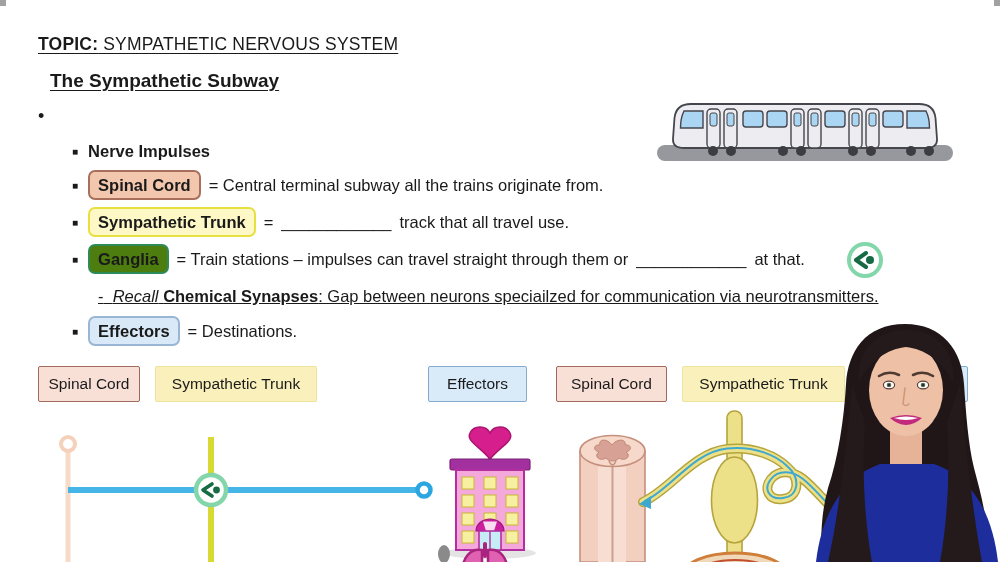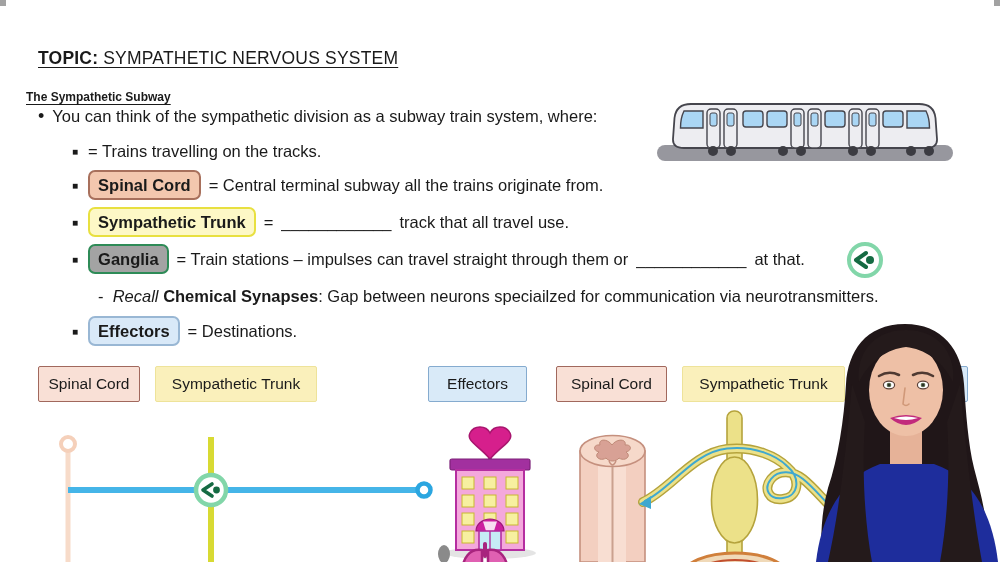--- a/index.html
+++ b/index.html
@@ -2,34 +2,34 @@
 <html><head>
 <meta charset="utf-8">
 <style>
   html,body{margin:0;padding:0;}
   body{
     width:1000px;height:562px;position:relative;overflow:hidden;
     background:#ffffff;font-family:"Liberation Sans",sans-serif;color:#1a1a1a;
   }
   .abs{position:absolute;}
   
-  .topic{left:38px;top:48px;font-size:17.5px;letter-spacing:.2px;}
+  .topic{left:38px;top:34px;font-size:17.5px;letter-spacing:.2px;}
   .topic .inner{text-decoration:underline;text-underline-offset:3px;}
   .topic b{font-weight:700;}
-  .subtitle{left:26px;top:70px;font-size:12px;font-weight:700;text-decoration:underline;text-underline-offset:3px;margin-top:20px;}
+  .subtitle{left:50px;top:70px;font-size:19px;font-weight:700;text-decoration:underline;text-underline-offset:3px;}
   .note{font-size:16.5px;white-space:nowrap;display:flex;align-items:center;gap:8px;}
   .bullet{font-size:18px;}
   .sq{font-size:10px;margin-right:2px;}
   .term{font-weight:700;}
   .term-box{
     font-weight:700;padding:3px 8px;border-radius:7px;border:2px solid;line-height:20px;
   }
   .term-box.pink  {background:#f3c7ae;border-color:#a8705c;}
   .term-box.yellow{background:#fdf8c6;border-color:#e8e040;}
-  .term-box.green {background:#a3a3a3;border-color:#2e8b57;}
+  .term-box.green {background:#4d7c0f;border-color:#2e8b57;}
   .term-box.blue  {background:#d9e9f8;border-color:#99b7d4;}
   .blank{letter-spacing:0px;}
   .recall-line{font-size:16.5px;white-space:nowrap;}
   .recall-line i{font-style:italic;}
   .recall-line b{font-weight:700;}
   
   .dlabel{
     position:absolute;top:366px;height:36px;box-sizing:border-box;
     display:flex;align-items:center;justify-content:center;
     font-size:15.5px;border:1.5px solid;border-radius:2px;
@@ -46,26 +46,25 @@
 <div class="corner-dot" style="left:0;top:0;"></div>
 <div class="corner-dot" style="right:0;top:0;"></div>
 
 <div class="abs topic">
   <span class="inner"><b>TOPIC:</b><span> SYMPATHETIC NERVOUS SYSTEM</span></span>
 </div>
 <div class="abs subtitle">The Sympathetic Subway</div>
 
 <div class="abs note" style="left:38px;top:106px;">
   <span class="bullet">•</span>
-  <span>You can think of the sympathetic division as a subway train system, where:</span>
 </div>
 
 <div class="abs note" style="left:72px;top:142px;">
   <span class="sq">■</span>
-  <span>= Trains travelling on the tracks.</span>
+  <span class="term">Nerve Impulses</span>
 </div>
 
 <div class="abs note" style="left:72px;top:170px;">
   <span class="sq">■</span>
   <span class="term-box pink">Spinal Cord</span>
   <span>= Central terminal subway all the trains originate from.</span>
 </div>
 
 <div class="abs note" style="left:72px;top:207px;">
   <span class="sq">■</span>
@@ -82,21 +81,21 @@
   <span class="blank">____________</span>
   <span>at that.</span>
 </div>
 
 <svg class="abs" style="left:846px;top:241px;" width="38" height="38" viewBox="0 0 38 38">
   <circle cx="19" cy="19" r="16" fill="#ffffff" stroke="#82d6a9" stroke-width="4"></circle>
   <path d="M 20 12 L 10 19 L 20 26" fill="none" stroke="#156b43" stroke-width="4" stroke-linecap="round" stroke-linejoin="round"></path>
   <circle cx="24" cy="19" r="4" fill="#156b43"></circle>
 </svg>
 
-<div class="abs recall-line" style="left:98px;top:287px;">
+<div class="abs recall-line" style="left:98px;top:287px;text-decoration:underline;">
   <span>-</span>&nbsp;
   <i>Recall</i>
   <b>Chemical Synapses</b><span>: Gap between neurons speciailzed for communication via neurotransmitters.</span>
 </div>
 
 <div class="abs note" style="left:72px;top:316px;">
   <span class="sq">■</span>
   <span class="term-box blue">Effectors</span>
   <span>= Destinations.</span>
 </div>

